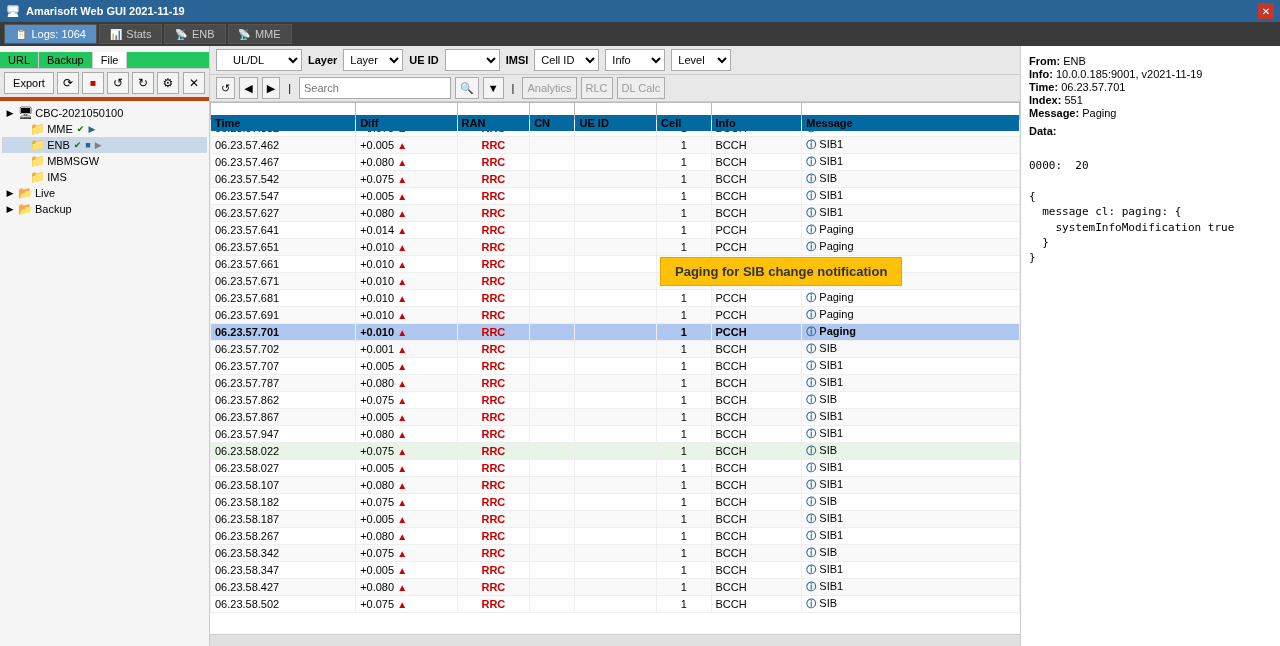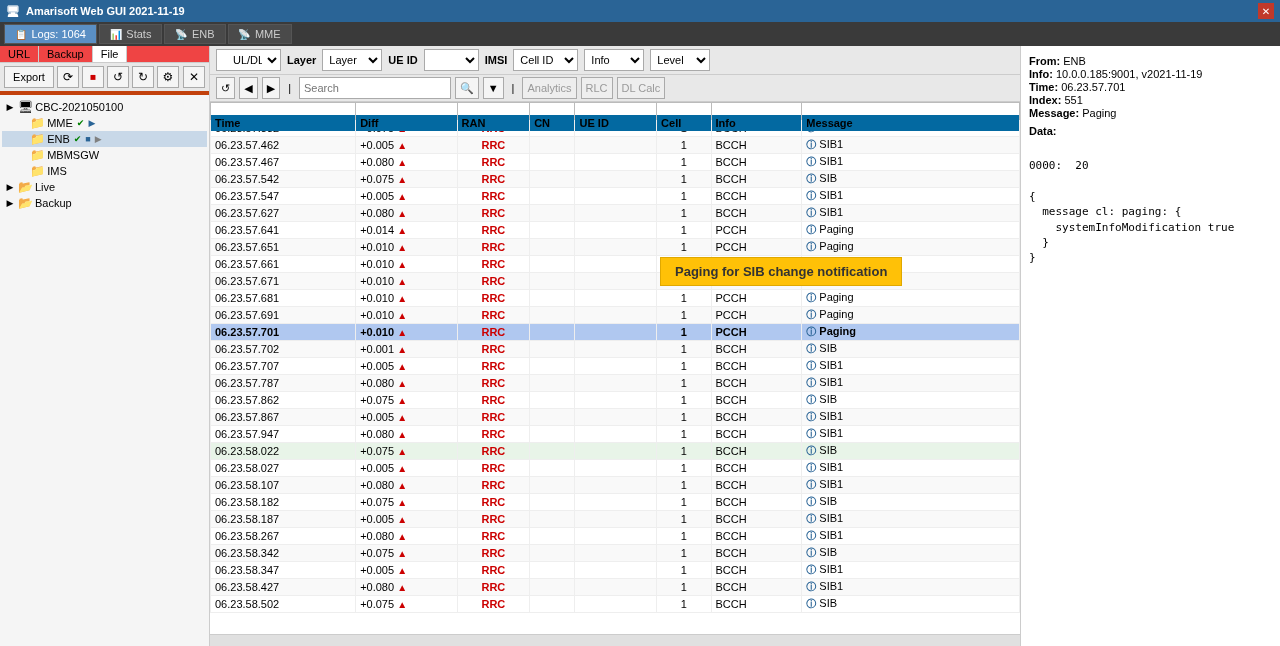--- a/index.html
+++ b/index.html
@@ -82,22 +82,23 @@
       border: 1px solid #aaa;
       background: #f5f5f5;
       cursor: pointer;
       font-size: 12px;
     }
     .toolbar-btn.red { color: #c00; }
 
     
     #nav-tabs {
       display: flex;
-      background: #ef4444;
+      background: #22c55e;
       border-bottom: 1px solid #ccc;
+      margin-top: 6px;
     }
     .nav-tab {
       padding: 2px 8px;
       cursor: pointer;
       font-size: 11px;
       border-right: 1px solid #ccc;
     }
     .nav-tab.active { background: white; font-weight: normal; }
 
     
@@ -370,21 +371,21 @@
           <span class="tree-expand">▶</span>
           <span class="tree-icon">📂</span>
           <span class="tree-label">Backup</span>
         </div>
       </div>
   </div>
 
   <div id="content">
 
     <div id="filterbar">
-      <select class="filter-select" style="width:65px;padding-left:12px;">
+      <select class="filter-select" style="width:86px;padding-left:12px;">
         <option>UL/DL</option><option>UL</option><option>DL</option>
       </select>
       <span class="filter-label">Layer</span>
       <select class="filter-select" style="width:60px;">
         <option>Layer</option><option>PHY</option><option>MAC</option>
       </select>
       <span class="filter-label">UE ID</span>
       <select class="filter-select" style="width:55px;">
         <option></option><option>1</option>
       </select>

